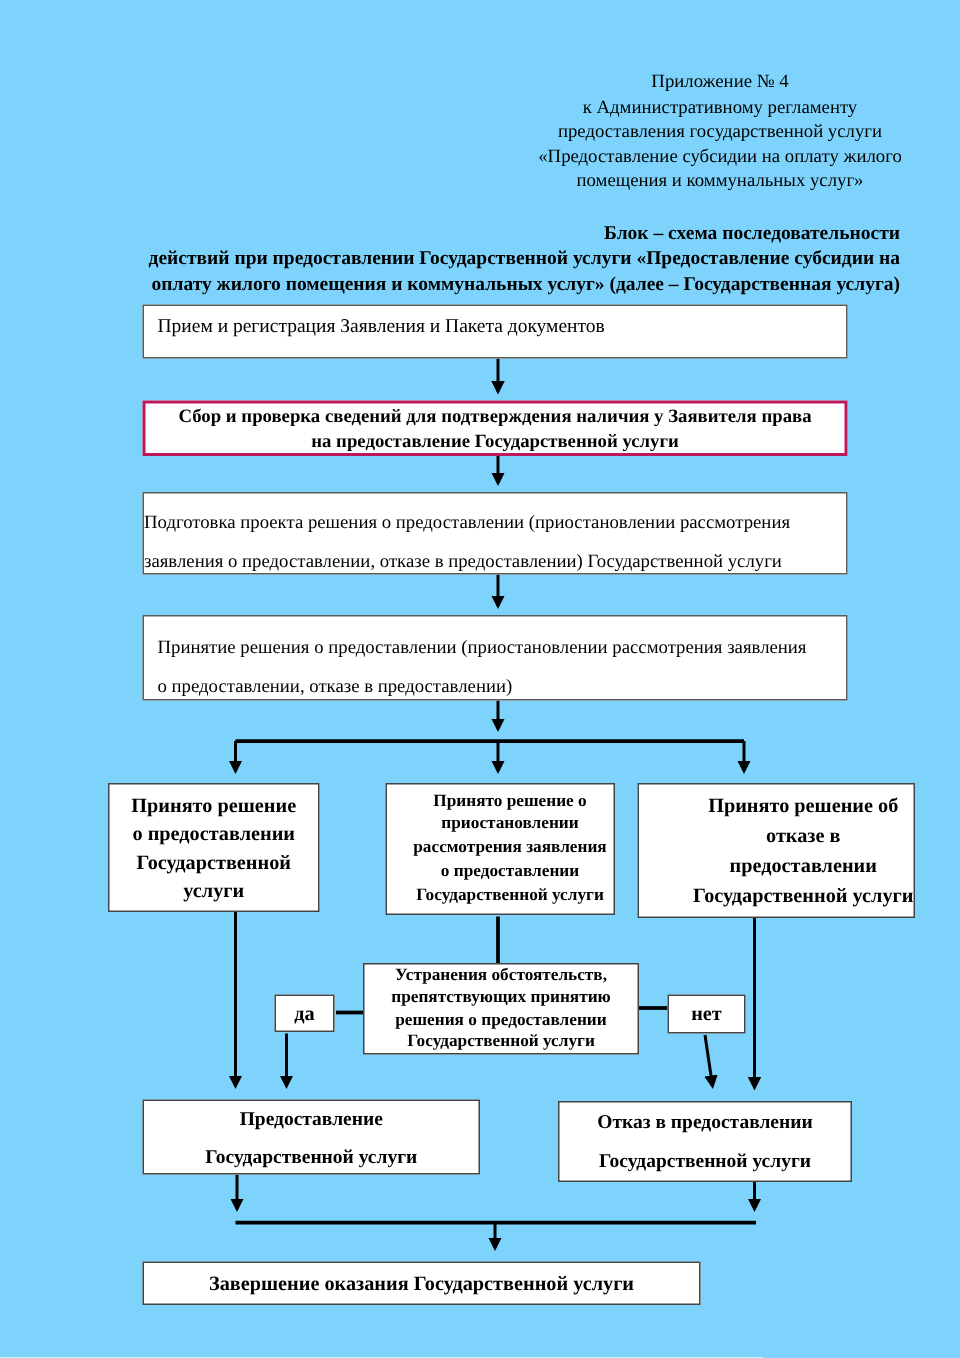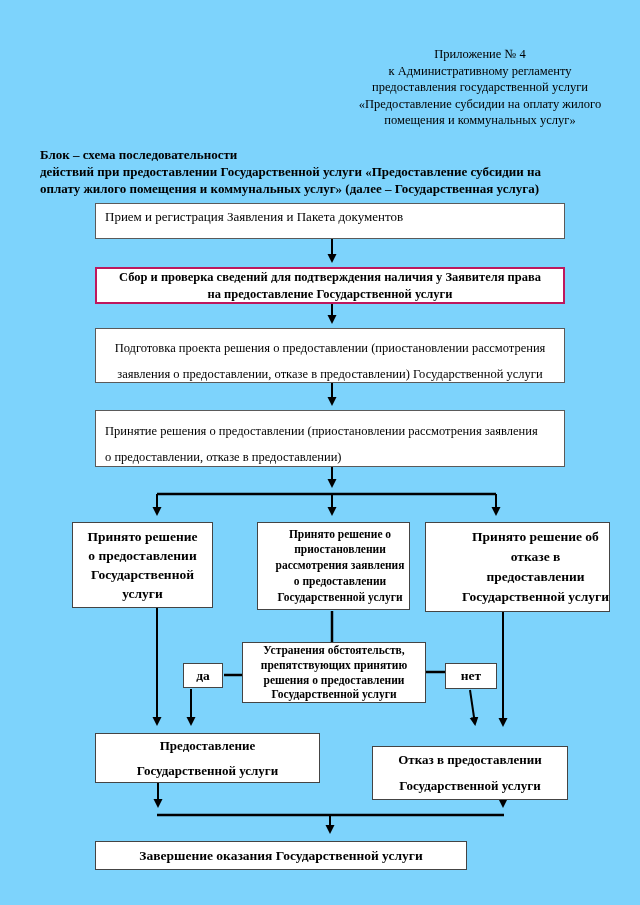--- a/index.html
+++ b/index.html
@@ -2,21 +2,21 @@
 <html><head>
 <meta charset="utf-8">
 <style>
   html,body{margin:0;padding:0;background:#ffffff;}
   .page{
     position:relative;width:640px;height:905px;background:#7dd3fc;
     font-family:"Liberation Serif","DejaVu Serif",serif;color:#000;overflow:hidden;
   }
   .hdr-note{position:absolute;left:340px;top:46px;width:280px;text-align:center;
     font-size:12.5px;line-height:16.5px;}
-  .doc-title{position:absolute;left:40px;top:146px;width:560px;text-align:left;
+  .doc-title{position:absolute;left:40px;top:146px;width:560px;text-align:right;
     font-size:13px;font-weight:bold;line-height:17px;}
   .node{position:absolute;box-sizing:border-box;background:#fff;border:1px solid #5a5a5a;}
   .node.em{border:2px solid #be185d;}
   .node.med{border:1.5px solid #444;}
   .flexc{display:flex;flex-direction:column;justify-content:center;align-items:center;text-align:center;}
   .bold{font-weight:bold;}
   .connectors{position:absolute;left:0;top:0;pointer-events:none;}
   .ln{white-space:nowrap;}
 </style>
 </head>
@@ -84,21 +84,21 @@
 
   <div class="node" style="left:95px;top:203px;width:470px;height:36px;padding:5px 9px;font-size:13px;">
     <div>Прием и регистрация Заявления и Пакета документов</div>
   </div>
 
   <div class="node em flexc bold" style="left:95px;top:267px;width:470px;height:37px;font-size:12.5px;line-height:17px;">
     <div class="ln">Сбор и проверка сведений для подтверждения наличия у Заявителя права</div>
     <div class="ln">на предоставление Государственной услуги</div>
   </div>
 
-  <div class="node" style="left:95px;top:328px;width:470px;height:55px;padding-top:6px;text-align:center;font-size:12.5px;line-height:26px;">
+  <div class="node" style="left:95px;top:328px;width:470px;height:55px;padding-top:6px;font-size:12.5px;line-height:26px;">
     <div class="ln">Подготовка проекта решения о предоставлении (приостановлении рассмотрения</div>
     <div class="ln">заявления о предоставлении, отказе в предоставлении) Государственной услуги</div>
   </div>
 
   <div class="node" style="left:95px;top:410px;width:470px;height:57px;padding:7px 9px;font-size:12.5px;line-height:26px;">
     <div class="ln">Принятие решения о предоставлении (приостановлении рассмотрения заявления</div>
     <div class="ln">о предоставлении, отказе в предоставлении)</div>
   </div>
 
   <div class="node med flexc bold" style="left:72px;top:522px;width:141px;height:86px;font-size:13.5px;line-height:19px;">
@@ -135,21 +135,21 @@
   </div>
   <div class="node med flexc bold" style="left:445px;top:663px;width:52px;height:26px;font-size:13.5px;">
     <div class="ln">нет</div>
   </div>
 
   <div class="node med flexc bold" style="left:95px;top:733px;width:225px;height:50px;font-size:13px;line-height:25px;">
     <div class="ln">Предоставление</div>
     <div class="ln">Государственной услуги</div>
   </div>
 
-  <div class="node med flexc bold" style="left:372px;top:734px;width:196px;height:54px;font-size:13px;line-height:26px;margin-top:12px;">
+  <div class="node med flexc bold" style="left:372px;top:734px;width:196px;height:54px;font-size:13px;line-height:26px;">
     <div class="ln">Отказ в предоставлении</div>
     <div class="ln">Государственной услуги</div>
   </div>
 
   <div class="node med flexc bold" style="left:95px;top:841px;width:372px;height:29px;font-size:13.5px;">
     <div class="ln">Завершение оказания Государственной услуги</div>
   </div>
 
 </div>
 

